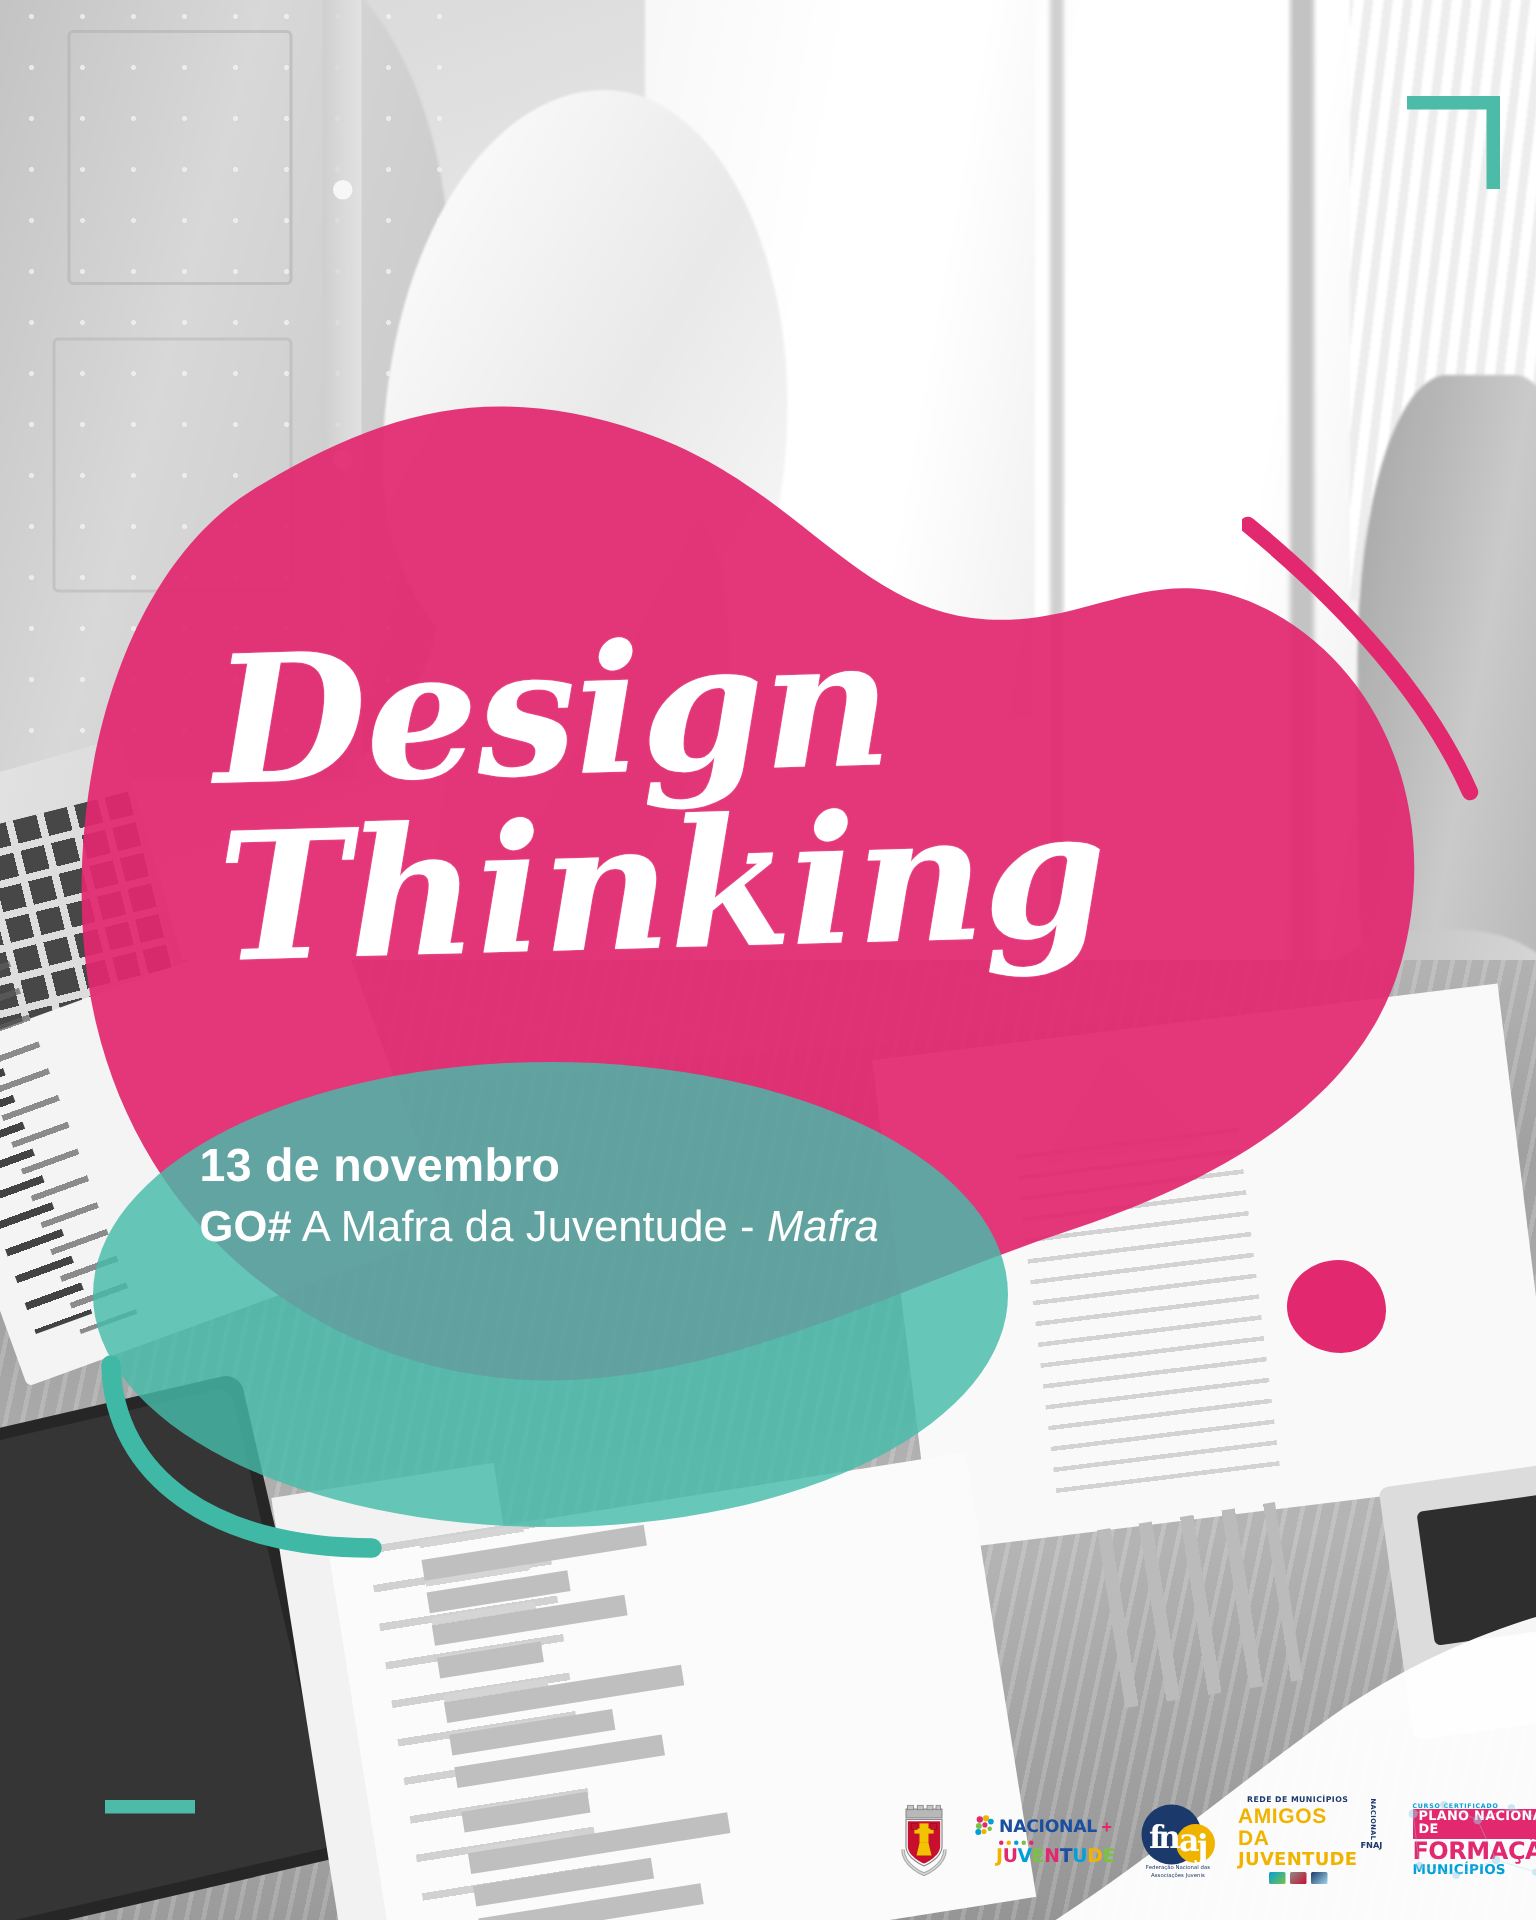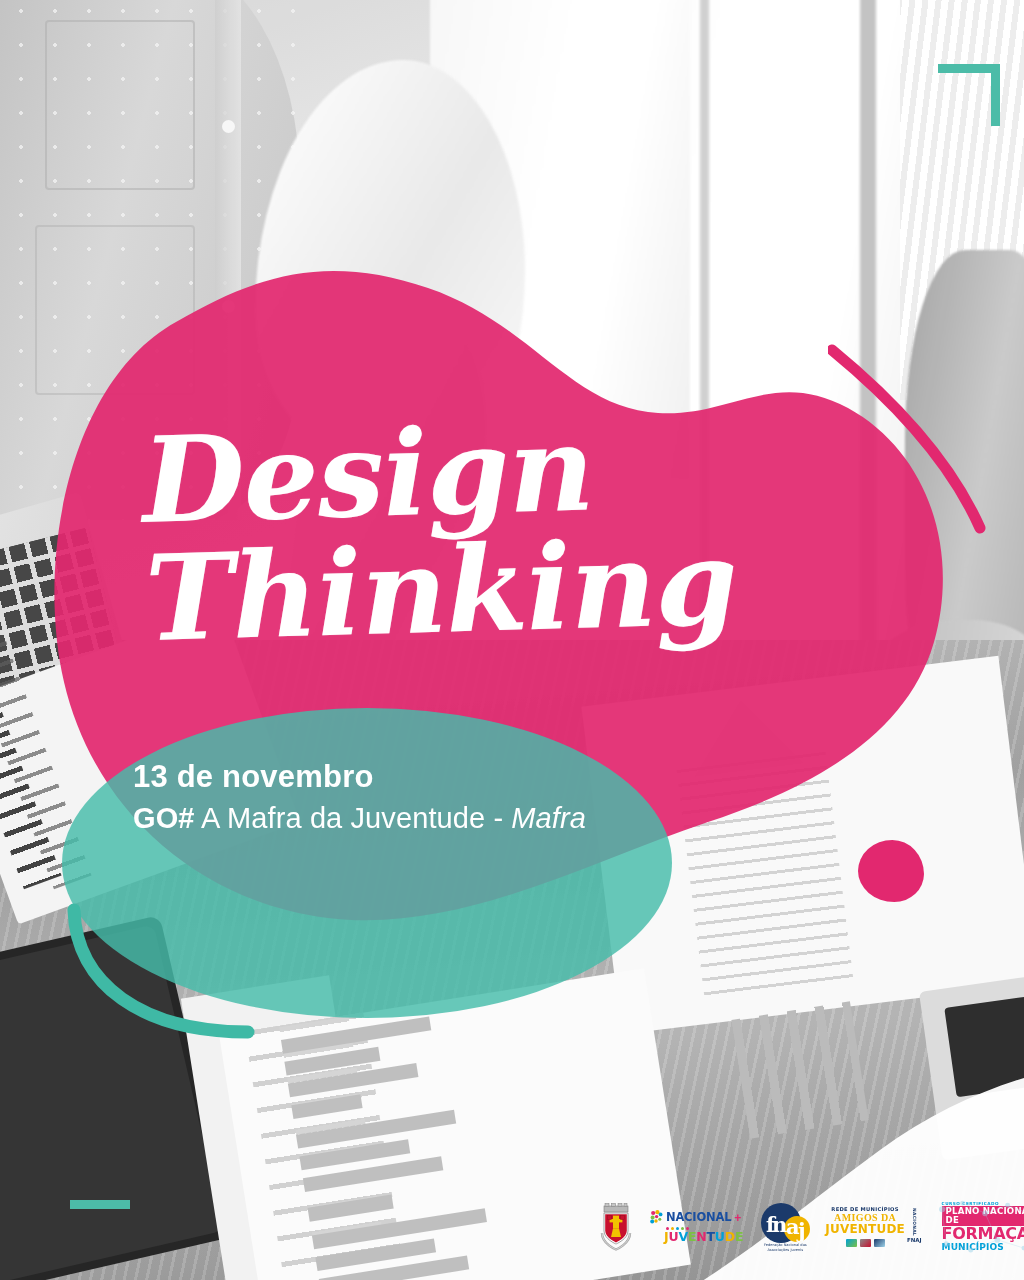--- a/index.html
+++ b/index.html
@@ -176,21 +176,21 @@
   .cap-juv span:nth-child(8){color:#f0b400;}
   .cap-juv span:nth-child(9){color:#7cc144;}
 
   .fnaj{position:relative;width:54px;height:50px;}
   .fnaj-sub{position:absolute;left:2px;bottom:-1px;width:52px;font-size:3.6px;color:#1b3a6b;
      text-align:center;line-height:1.35;font-family:"DejaVu Sans",sans-serif;}
 
   .amigos{display:flex;align-items:flex-start;gap:2px;}
   .amigos-main{display:flex;flex-direction:column;align-items:center;line-height:1.05;}
   .am-rede{font-size:5.2px;font-weight:700;color:#1b3a6b;letter-spacing:.3px;font-family:"DejaVu Sans",sans-serif;}
-  .am-amigos{font-size:10px;font-weight:700;color:#f0b400;letter-spacing:.4px;font-family:Liberation Serif, serif;}
+  .am-amigos{font-size:14px;font-weight:700;color:#f0b400;letter-spacing:.4px;font-family:Liberation Sans, sans-serif;}
   .am-juv{font-size:12px;font-weight:700;color:#f0b400;letter-spacing:.2px;font-family:"DejaVu Sans",sans-serif;}
   .am-side{display:flex;flex-direction:column;align-items:center;gap:1px;padding-top:1px;}
   .am-nacional{font-size:4.4px;font-weight:700;color:#1b3a6b;writing-mode:vertical-rl;letter-spacing:.3px;font-family:"DejaVu Sans",sans-serif;}
   .am-fnaj{font-size:5.5px;font-weight:700;color:#1b3a6b;font-family:"DejaVu Sans",sans-serif;}
   .am-icons{display:flex;gap:3px;justify-content:center;margin-top:3px;}
   .am-icons i{width:11px;height:8px;display:block;border-radius:1px;}
 
   .pnf{position:relative;display:flex;flex-direction:column;align-items:flex-start;line-height:1.05;
      padding:3px 6px;}
   .pnf-curso{font-size:4.2px;font-weight:700;color:#00a0d8;letter-spacing:.5px;font-family:"DejaVu Sans",sans-serif;}

